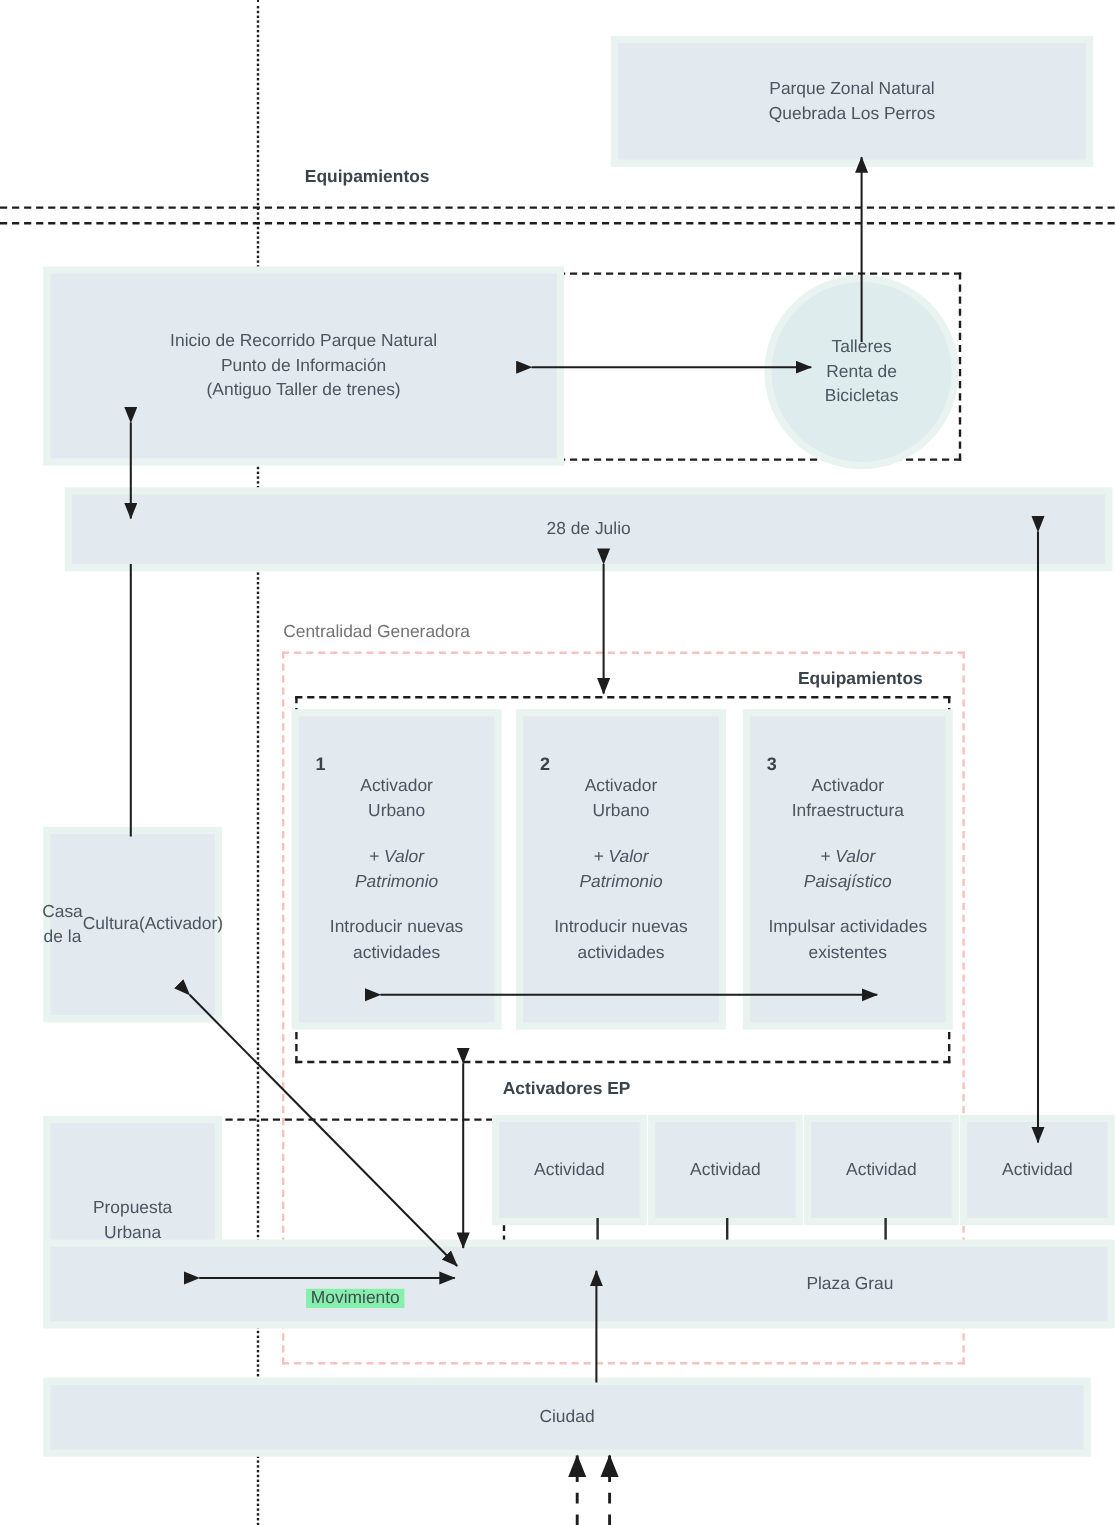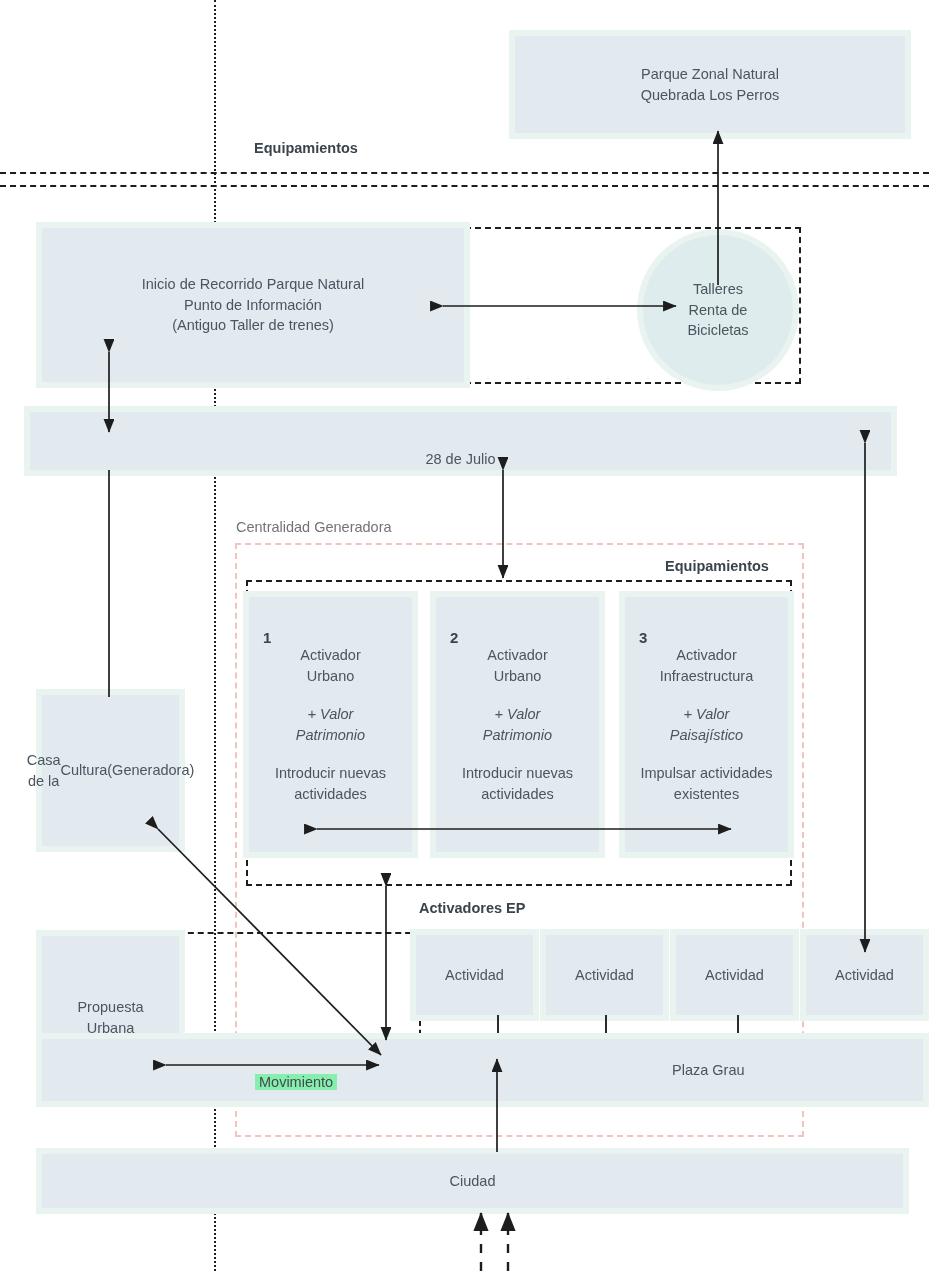--- a/index.html
+++ b/index.html
@@ -67,21 +67,21 @@
     <div class="act-line">Renta de</div>
     <div class="act-line">Bicicletas</div>
   </div>
 
   <div class="box" style="left:42px;top:228px;width:422px;height:154px;flex-direction:column;">
     <div class="act-line">Inicio de Recorrido Parque Natural</div>
     <div class="act-line">Punto de Información</div>
     <div class="act-line">(Antiguo Taller de trenes)</div>
   </div>
 
-  <div class="box" style="left:30px;top:412px;width:861px;height:58px;align-items:flex-end;">
+  <div class="box" style="left:60px;top:412px;width:861px;height:58px;">
     <span>28 de Julio</span>
   </div>
 
   <div class="label coral" style="left:236px;top:519px;">Centralidad Generadora</div>
   <div class="dframe dash-coral" style="left:235px;top:543px;width:569px;height:594px;"></div>
 
   <div class="label bold" style="left:665px;top:558px;">Equipamientos</div>
   <div class="dframe dash-black" style="left:246px;top:580px;width:546px;height:306px;"></div>
 
   <div class="box act-col" style="left:249px;top:597px;width:163px;height:255px;">
@@ -119,21 +119,21 @@
     <div class="act-line ital">+ Valor</div>
     <div class="act-line ital">Paisajístico</div>
     <div class="act-spacer"></div>
     <div class="act-line">Impulsar actividades</div>
     <div class="act-line">existentes</div>
   </div>
 
   <div class="box" style="left:42px;top:695px;width:137px;height:151px;flex-direction:row;">
     <div class="act-line">Casa de la</div>
     <div class="act-line">Cultura</div>
-    <div class="act-line">(Generadora)</div>
+    <div class="act-line">(Activador)</div>
   </div>
 
   <div class="label bold" style="left:419px;top:900px;">Activadores EP</div>
   <div class="label" style="left:571px;top:928px;">Estancia</div>
 
   <div class="dframe dash-black" style="left:178px;top:932px;width:243px;height:172px;"></div>
 
   <div class="box" style="left:42px;top:936px;width:137px;height:164px;flex-direction:column;">
     <div class="act-line">Propuesta</div>
     <div class="act-line">Urbana</div>

